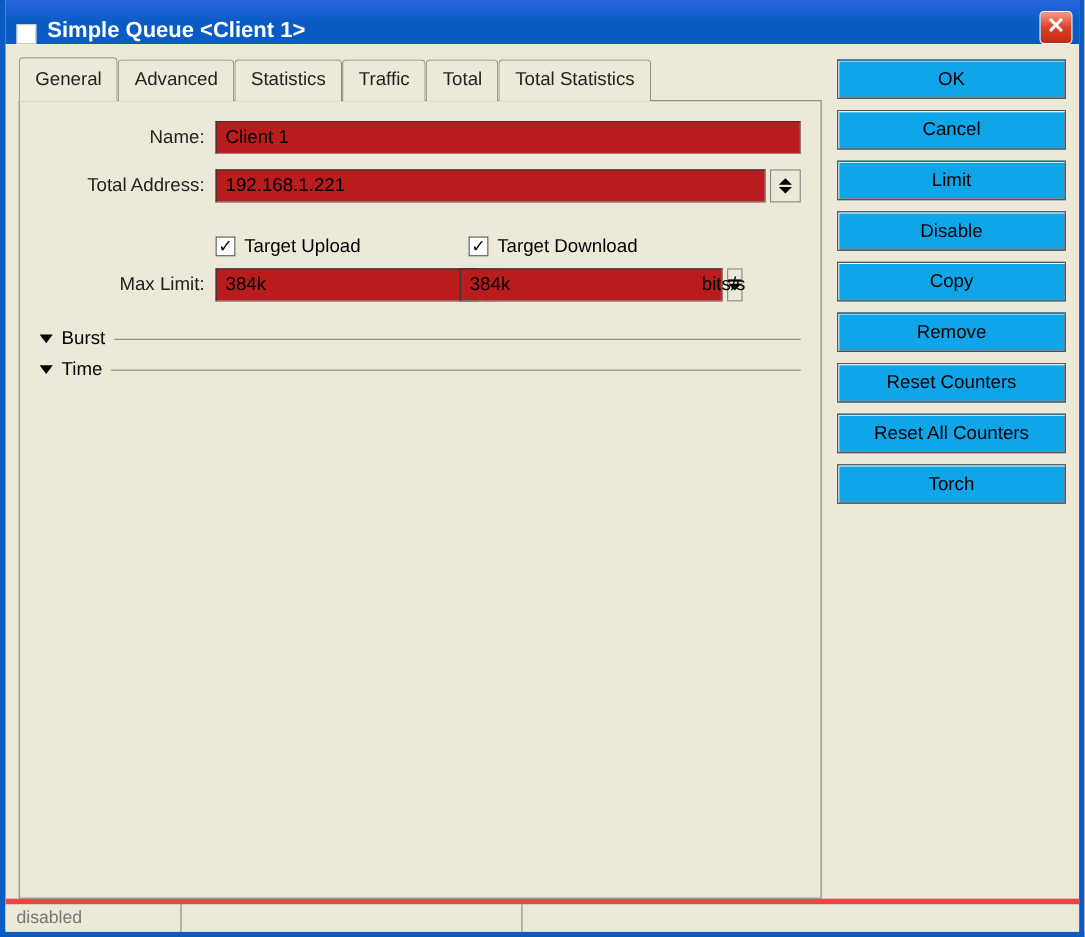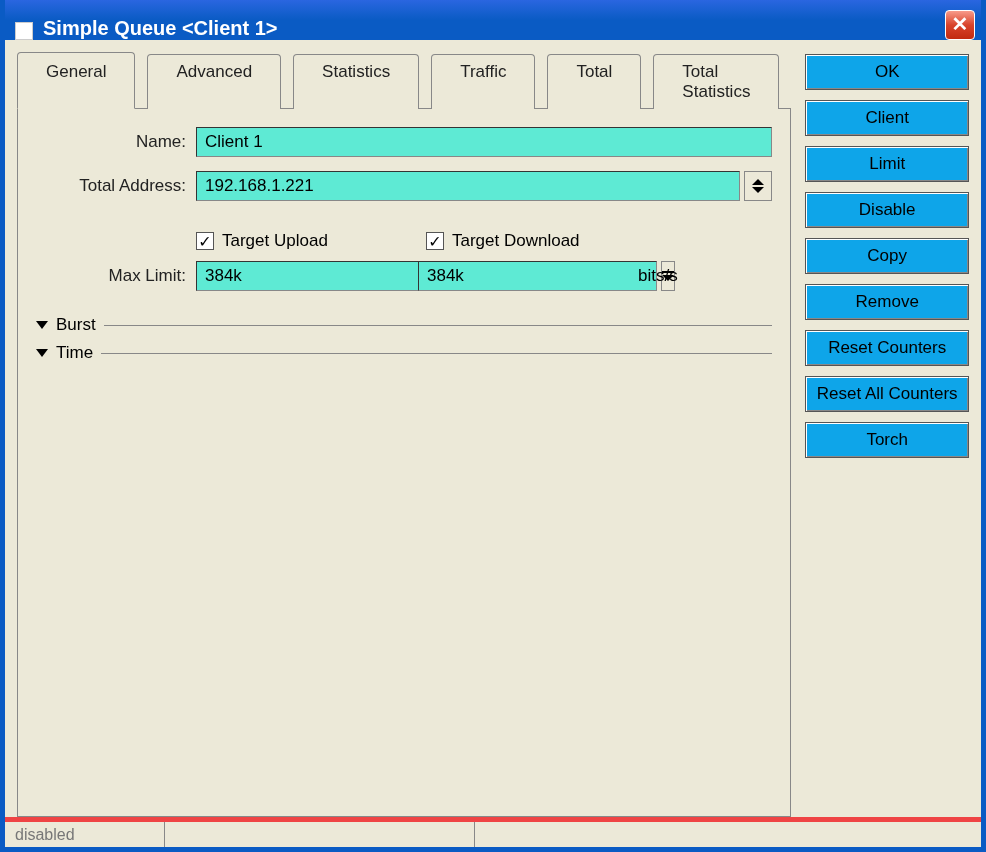--- a/index.html
+++ b/index.html
@@ -65,26 +65,26 @@
     display: flex;
     flex-direction: column;
     margin-right: 14px;
   }
   .tab-strip {
     display: flex;
     position: relative;
     z-index: 2;
   }
   .tab {
-    padding: 7px 28px;
+    padding: 7px 14px;
     background: #ECE9D8;
     border: 1px solid #888;
     border-bottom: none;
     border-radius: 4px 4px 0 0;
-    margin-right: 12px;
+    margin-right: 0px;
     margin-bottom: -1px;
     cursor: pointer;
     font-size: 17px;
     color: #222;
   }
   .tab.active {
     background: #ECE9D8;
     position: relative;
     z-index: 3;
     border-bottom: 1px solid #ECE9D8;
@@ -109,21 +109,21 @@
     width: 160px;
     text-align: right;
     padding-right: 10px;
     font-size: 17px;
     color: #222;
   }
   .text-input {
     flex: 1;
     height: 30px;
     border: 1px inset #888;
-    background: #5eead4;
+    background: #b91c1c;
     padding: 0 8px;
     font-size: 17px;
     font-family: inherit;
   }
   .spinner-wrap {
     flex: 1;
     display: flex;
     align-items: stretch;
   }
   .spinner-wrap .text-input { flex: 1; }
@@ -336,21 +336,21 @@
             <div class="expander-tri"></div>
             <div class="expander-label">Time</div>
             <div class="expander-line"></div>
           </div>
 
         </div>
       </div>
 
       <div class="button-col">
         <button class="btn">OK</button>
-        <button class="btn">Client</button>
+        <button class="btn">Cancel</button>
         <button class="btn">Limit</button>
         <button class="btn">Disable</button>
         <button class="btn">Copy</button>
         <button class="btn">Remove</button>
         <button class="btn">Reset Counters</button>
         <button class="btn">Reset All Counters</button>
         <button class="btn">Torch</button>
       </div>
 
     </div>

